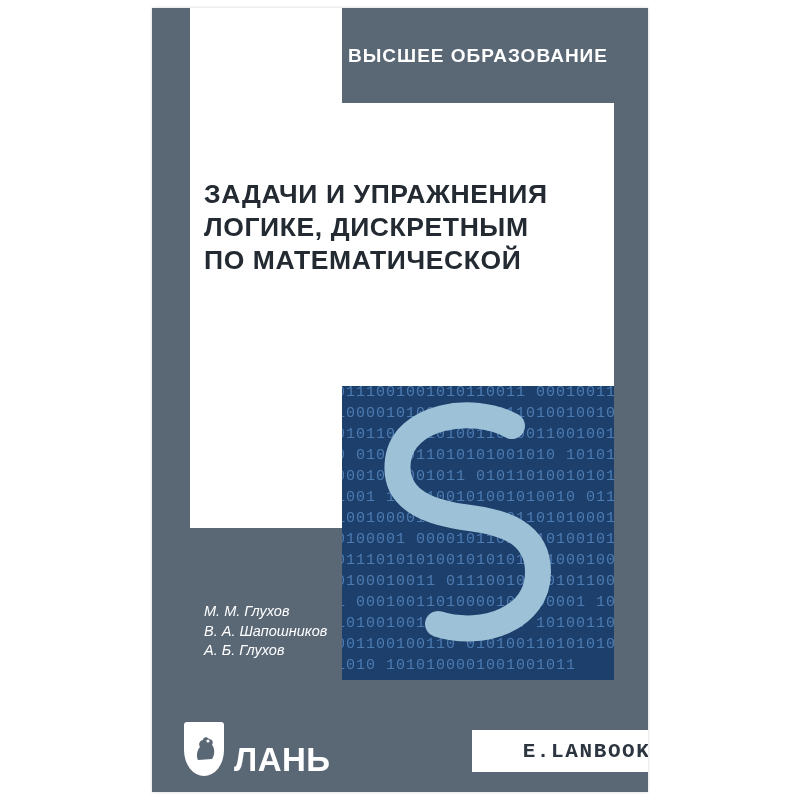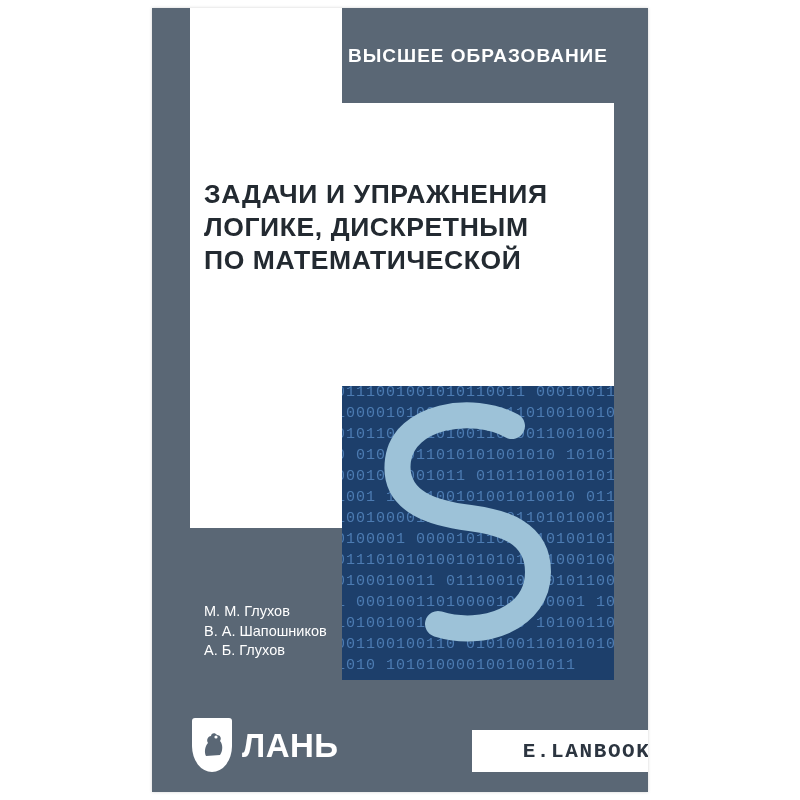--- a/index.html
+++ b/index.html
@@ -133,37 +133,38 @@
     left: 0;
     top: 0;
   }
 
   
   .authors {
     position: absolute;
     left: 52px;
     top: 594px;
     width: 150px;
+    font-style: italic;
   }
   .author-line {
     color: #ffffff;
     font-size: 14.5px;
     line-height: 19.5px;
     white-space: nowrap;
   }
 
   
   .pub-logo {
     position: absolute;
-    left: 40px;
+    left: 32px;
     top: 706px;
     width: 150px;
     height: 62px;
     display: flex;
-    align-items: center;
+    align-items: flex-end;
   }
   .crest {
     width: 40px;
     height: 54px;
     background: #ffffff;
     border-radius: 3px 3px 20px 20px / 3px 3px 26px 26px;
     position: relative;
     flex: 0 0 auto;
   }
   .crest svg { position: absolute; left: 0; top: 0; }

